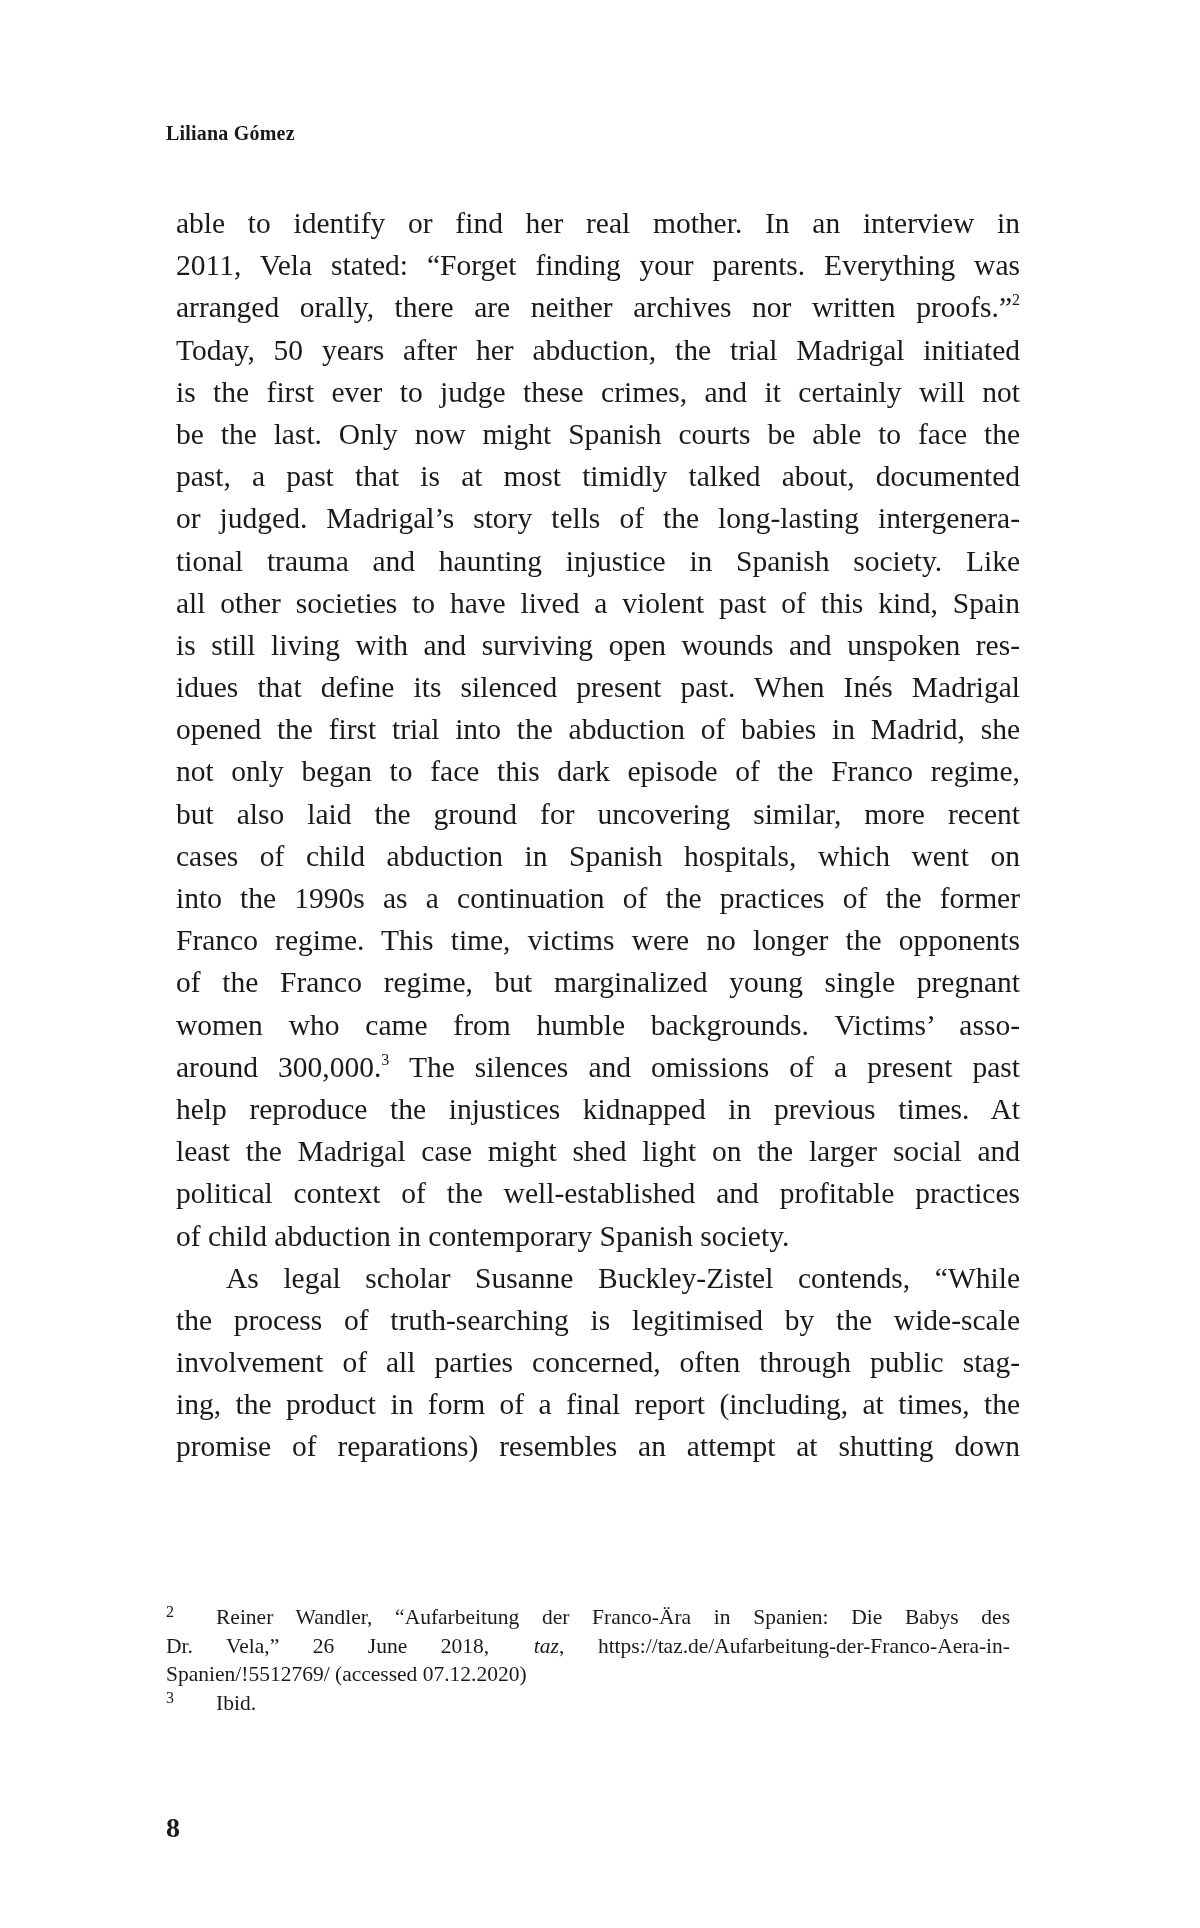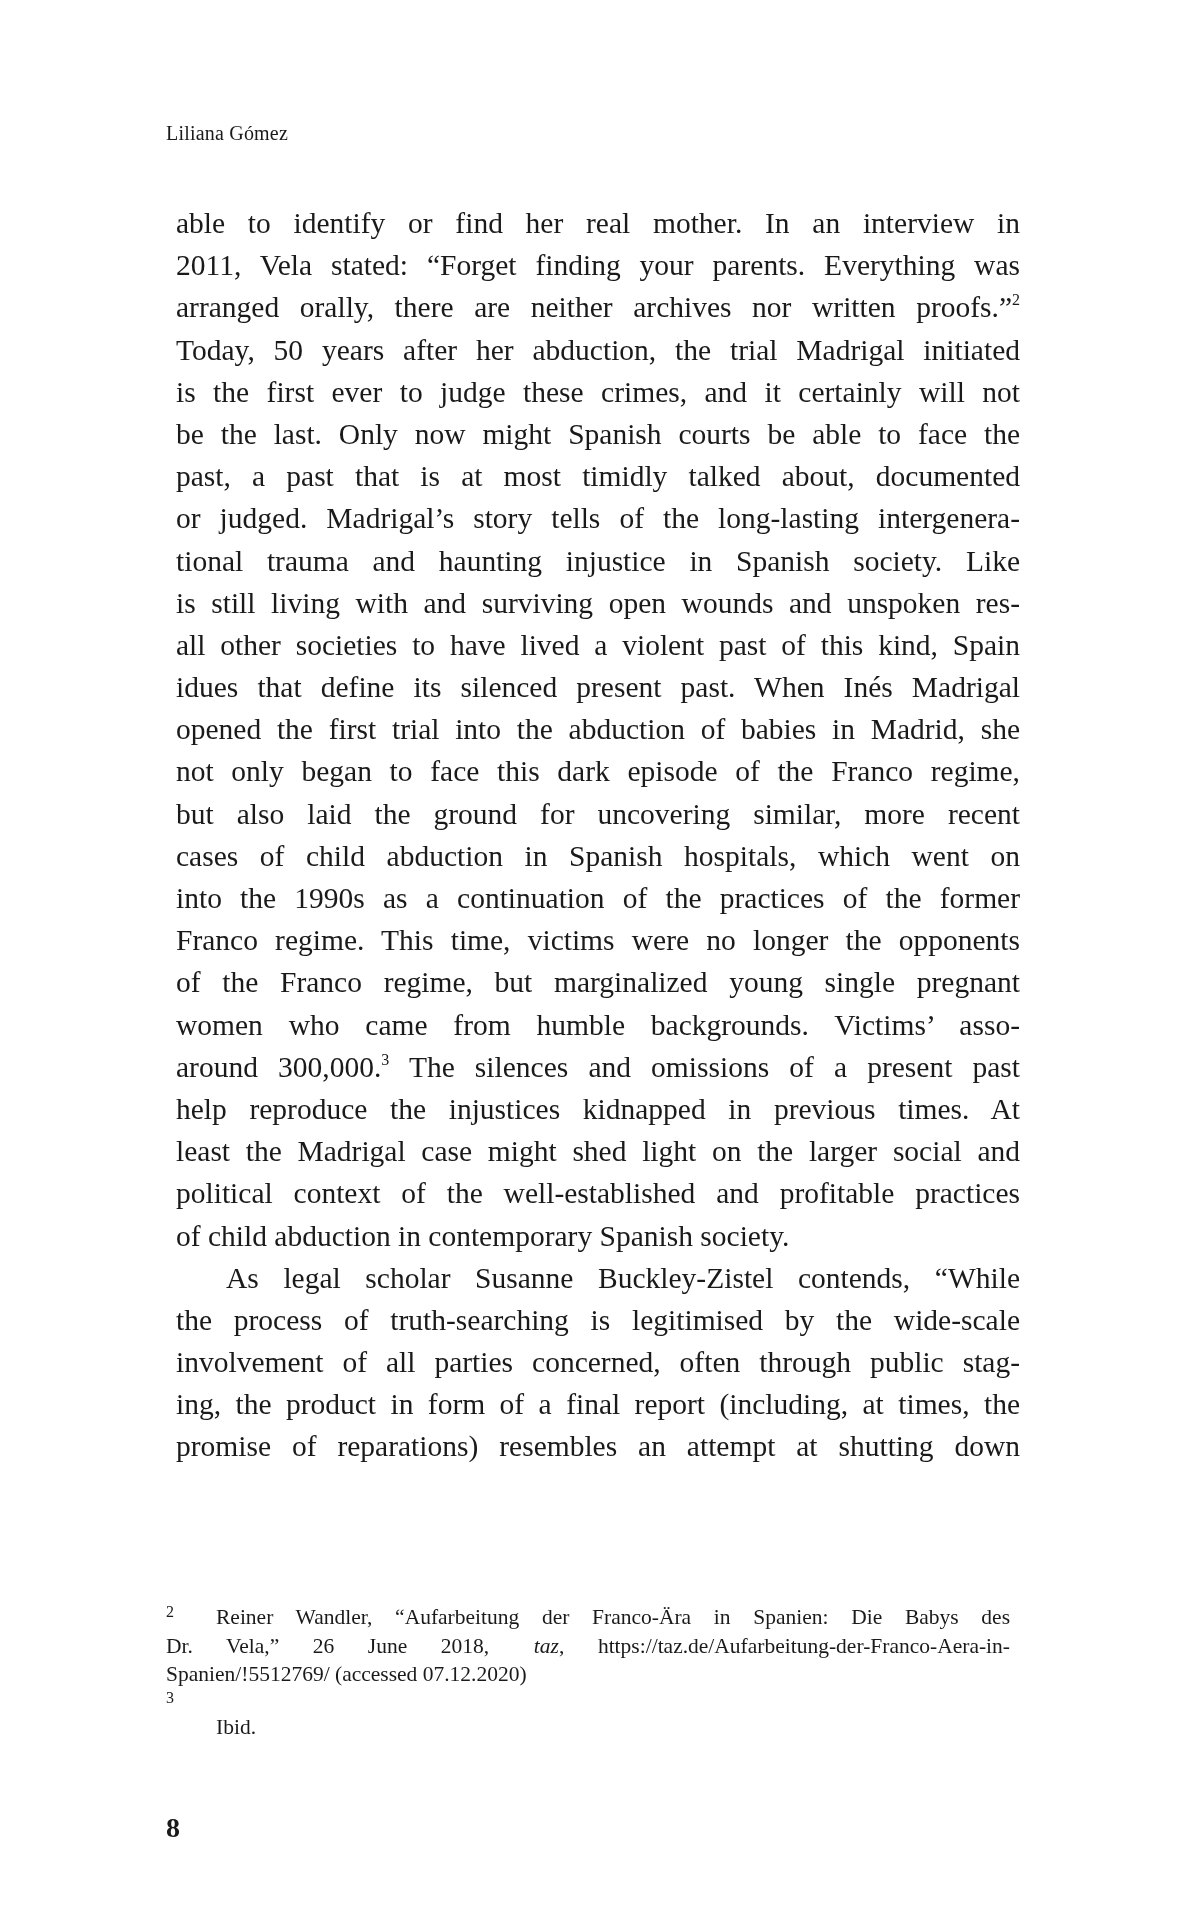--- a/index.html
+++ b/index.html
@@ -1,19 +1,19 @@
 <!DOCTYPE html>
 <html><head>
   <meta charset="utf-8">
   <style>
     html, body { margin: 0; padding: 0; background: #ffffff; }
     body { width: 1200px; height: 1928px; position: relative; overflow: hidden;
       font-family: "Liberation Serif", "DejaVu Serif", serif; color: #1a1a1a; }
     .page { position: absolute; left: 0; top: 0; width: 1200px; height: 1928px; }
-    .running-head { position: absolute; left: 166px; top: 122px; font-size: 20px; font-weight: normal; letter-spacing: 0.2px; }
+    .running-head { position: absolute; left: 166px; top: 122px; font-size: 20px; font-weight: bold; letter-spacing: 0.2px; }
     .body-text { position: absolute; left: 176px; top: 202px; width: 844px; }
     .line { display: block; font-size: 29.5px; line-height: 42.2px; height: 42.2px;
       text-align: justify; text-align-last: justify; white-space: nowrap; overflow: visible; }
     .line.last { text-align-last: left; font-family: Liberation Serif, serif; }
     .line.indent { text-indent: 50px; }
     sup { font-size: 16px; line-height: 0; vertical-align: 12px; }
     .footnotes { position: absolute; left: 166px; top: 1603px; width: 844px; }
     .fn-line { display: block; font-size: 21.5px; line-height: 28.5px; height: 28.5px;
       text-align: justify; text-align-last: justify; white-space: nowrap; }
     .fn-line.last { text-align-last: left; }
@@ -32,22 +32,22 @@
   <div class="body-text">
     <span class="line">able to identify or find her real mother. In an interview in</span>
     <span class="line">2011, Vela stated: “Forget finding your parents. Everything was</span>
     <span class="line"><span>arranged orally, there are neither archives nor written proofs.”</span><sup>2</sup></span>
     <span class="line">Today, 50 years after her abduction, the trial Madrigal initiated</span>
     <span class="line">is the first ever to judge these crimes, and it certainly will not</span>
     <span class="line">be the last. Only now might Spanish courts be able to face the</span>
     <span class="line">past, a past that is at most timidly talked about, documented</span>
     <span class="line">or judged. Madrigal’s story tells of the long-lasting intergenera-</span>
     <span class="line">tional trauma and haunting injustice in Spanish society. Like</span>
+    <span class="line">all other societies to have lived a violent past of this kind, Spain</span>
     <span class="line">is still living with and surviving open wounds and unspoken res-</span>
-    <span class="line">all other societies to have lived a violent past of this kind, Spain</span>
     <span class="line">idues that define its silenced present past. When Inés Madrigal</span>
     <span class="line">opened the first trial into the abduction of babies in Madrid, she</span>
     <span class="line">not only began to face this dark episode of the Franco regime,</span>
     <span class="line">but also laid the ground for uncovering similar, more recent</span>
     <span class="line">cases of child abduction in Spanish hospitals, which went on</span>
     <span class="line">into the 1990s as a continuation of the practices of the former</span>
     <span class="line">Franco regime. This time, victims were no longer the opponents</span>
     <span class="line">of the Franco regime, but marginalized young single pregnant</span>
     <span class="line">women who came from humble backgrounds. Victims’ asso-</span>
     <span class="line"><span>around 300,000.</span><sup>3</sup><span> The silences and omissions of a present past</span></span>
@@ -65,18 +65,18 @@
 
   <div class="footnotes">
     <div class="fn-wrap">
       <span class="fn-num">2</span>
       <span class="fn-line fn-text">Reiner Wandler, “Aufarbeitung der Franco-Ära in Spanien: Die Babys des</span>
     </div>
     <span class="fn-line"><span>Dr. Vela,” 26 June 2018, </span><i>taz</i><span>, https://taz.de/Aufarbeitung-der-Franco-Aera-in-</span></span>
     <span class="fn-line last">Spanien/!5512769/ (accessed 07.12.2020)</span>
     <div class="fn-wrap">
       <span class="fn-num">3</span>
-      <span class="fn-line last" style="text-align-last:left;margin-top:24px;">Ibid.</span>
+      <span class="fn-line last" style="text-align-last:left;">Ibid.</span>
     </div>
   </div>
 
   <div class="page-number">8</div>
 </div>
 
 </body></html>

